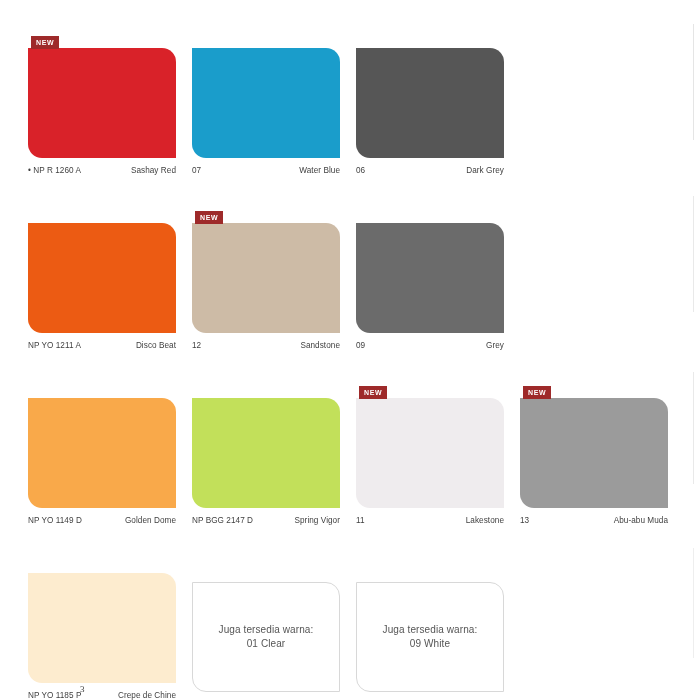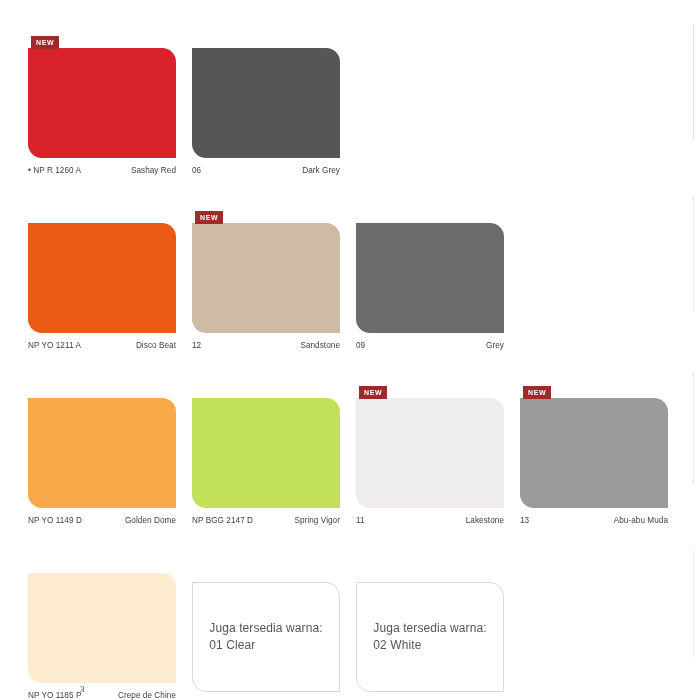--- a/index.html
+++ b/index.html
@@ -60,21 +60,22 @@
 
   .chip.outline {
     background: #ffffff;
     border: 1px solid #d8d8d8;
     display: flex;
     align-items: center;
     justify-content: center;
   }
 
   .chip-note {
-    font-size: 12px;
+    text-align: center;
+    font-size: 10px;
     line-height: 1.45;
     color: #555555;
     letter-spacing: 0.1px;
     padding: 0 6px;
   }
   .chip-note span { display: block; }
 
   .new-badge {
     position: absolute;
     top: 0px;
@@ -138,20 +139,29 @@
         <div class="new-badge" style="background: rgb(158, 42, 42);">NEW</div>
         <div class="chip" style="background: rgb(217, 34, 41);"></div>
       </div>
       <div class="label-row">
         <span class="label-code">• NP R 1260 A</span>
         <span class="label-name">Sashay Red</span>
       </div>
     </div>
     <div class="swatch-cell">
       <div class="chip-wrap">
+        <div class="chip" style="background: rgb(26, 157, 203);"></div>
+      </div>
+      <div class="label-row">
+        <span class="label-code">07</span>
+        <span class="label-name">Water Blue</span>
+      </div>
+    </div>
+    <div class="swatch-cell">
+      <div class="chip-wrap">
         <div class="chip" style="background: rgb(86, 86, 86);"></div>
       </div>
       <div class="label-row">
         <span class="label-code">06</span>
         <span class="label-name">Dark Grey</span>
       </div>
     </div>
   </div>
 
   <div class="swatch-row">
@@ -248,21 +258,21 @@
       <div class="label-row empty" style="visibility: hidden;">
         <span class="label-code"></span>
         <span class="label-name"></span>
       </div>
     </div>
     <div class="swatch-cell">
       <div class="chip-wrap">
         <div class="chip outline">
           <div class="chip-note">
             <span>Juga tersedia warna:</span>
-            <span>02 White</span>
+            <span>09 White</span>
           </div>
         </div>
       </div>
       <div class="label-row empty" style="visibility: hidden;">
         <span class="label-code"></span>
         <span class="label-name"></span>
       </div>
     </div>
   </div>
 

